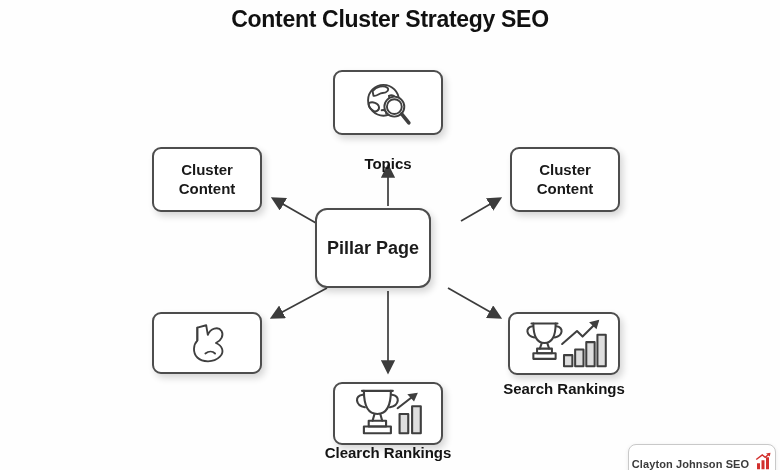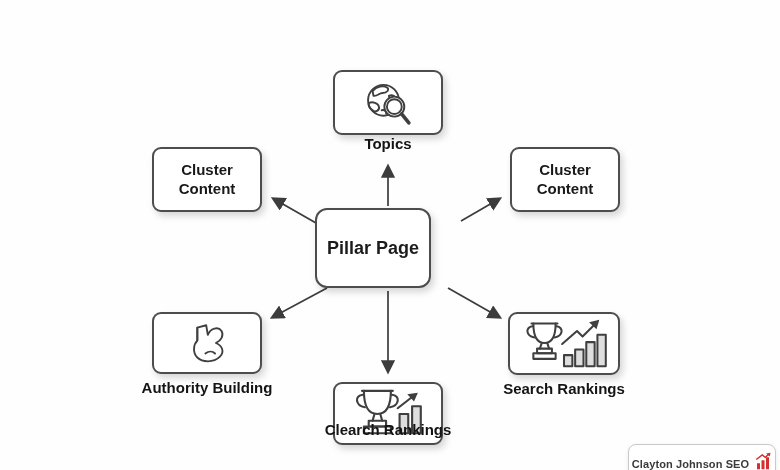--- a/index.html
+++ b/index.html
@@ -30,20 +30,21 @@
     display:flex;flex-direction:column;align-items:center;padding-top:7px;
   }
   .wm-row{display:flex;align-items:flex-end;gap:5px;}
   .wm-name{font-size:11px;font-weight:700;color:#3a3a3a;letter-spacing:0.1px;}
 </style>
 </head>
 <body>
 
 <div class="stage">
 
+  <div class="title">Content Cluster Strategy SEO</div>
 
   <svg class="connectors" width="780" height="470">
     <defs>
       <marker id="ah" viewBox="0 0 10 10" refX="7.5" refY="5" markerWidth="8.5" markerHeight="8.5" orient="auto-start-reverse">
         <path d="M0,0 L10,5 L0,10 Z" fill="#3c3c3c"></path>
       </marker>
     </defs>
     <g stroke="#3c3c3c" stroke-width="1.7" fill="none">
       <line x1="388" y1="206" x2="388" y2="167" marker-end="url(#ah)"></line>
       <line x1="316" y1="223" x2="274" y2="199" marker-end="url(#ah)"></line>
@@ -61,21 +62,21 @@
         <path d="M15,16 C19,11 27,9 31,12 C34,14 31,18 26,18 C22,18 20,22 16,21 Z"></path>
         <path d="M11,29 C15,27 21,29 22,33 C23,37 18,40 15,37 C12,35 10,32 11,29 Z"></path>
         <path d="M33,21 C37,19 41,22 39,25 C37,28 33,25 33,21 Z"></path>
         <path d="M25,37 C28,36 31,38 30,41"></path>
         <circle cx="39" cy="33" r="11" fill="#fff"></circle>
         <circle cx="39" cy="33" r="8.2"></circle>
       </g>
       <line x1="47" y1="41" x2="55" y2="51" stroke="#3f3f3f" stroke-width="4" stroke-linecap="round"></line>
     </svg>
   </div>
-  <div class="node-label" style="left:326px;top:135px;width:124px;">Topics</div>
+  <div class="node-label" style="left:326px;top:155px;width:124px;">Topics</div>
 
   <div class="node" style="left:152px;top:147px;width:110px;height:65px;">
     <div class="node-text" style="width:72px;">Cluster Content</div>
   </div>
 
   <div class="node" style="left:510px;top:147px;width:110px;height:65px;">
     <div class="node-text" style="width:72px;">Cluster Content</div>
   </div>
 
   <div class="node" style="left:315px;top:208px;width:116px;height:80px;border-radius:12px;">
@@ -84,21 +85,20 @@
 
   <div class="node" style="left:152px;top:312px;width:110px;height:62px;">
     <svg class="icon" width="52" height="50" viewBox="0 0 64 62">
       <g stroke="#3f3f3f" stroke-width="2.3" fill="none" stroke-linecap="round" stroke-linejoin="round">
         <path d="M20,12 L31,9 L33,21 C36,13 46,10 50,16 C53,21 50,28 43,31 C51,34 54,42 48,48 C40,56 26,55 20,49 C14,43 15,33 20,28 Z"></path>
         <path d="M30,44 C34,41 39,41 42,44"></path>
         <path d="M20,12 L20,28"></path>
       </g>
     </svg>
   </div>
-  <div class="node-label" style="left:122px;top:379px;width:170px;">Authority Building</div>
 
   <div class="node" style="left:508px;top:312px;width:112px;height:63px;">
     <svg class="icon" width="92" height="52" viewBox="0 0 96 56">
       <g stroke="#3f3f3f" stroke-width="2.2" fill="none" stroke-linecap="round" stroke-linejoin="round">
         <path d="M13,6 H41"></path>
         <path d="M15,6 C15,20 19,27 27,27 C35,27 39,20 39,6"></path>
         <path d="M14,9 C6,10 7,19 16,21"></path>
         <path d="M40,9 C48,10 47,19 38,21"></path>
         <path d="M24,27 L22,33 M30,27 L32,33"></path>
         <rect x="19" y="33" width="16" height="5"></rect>
@@ -128,21 +128,21 @@
         <rect x="17" y="41" width="28" height="7"></rect>
         <g fill="#dedede">
           <rect x="54" y="28" width="9" height="20"></rect>
           <rect x="67" y="20" width="9" height="28"></rect>
         </g>
         <path d="M52,22 L70,8"></path>
       </g>
       <path d="M73,6 L62,7.5 L69,15 Z" fill="#3f3f3f"></path>
     </svg>
   </div>
-  <div class="node-label" style="left:308px;top:421px;width:160px;text-align:center;">Clearch Rankings</div>
+  <div class="node-label" style="left:308px;top:444px;width:160px;text-align:center;">Clearch Rankings</div>
 
   <div class="wm-card">
     <div class="wm-row">
       <span class="wm-name">Clayton Johnson SEO</span>
       <svg width="18" height="18" viewBox="0 0 24 24">
         <g fill="#d2302e">
           <rect x="4" y="15" width="4" height="8"></rect>
           <rect x="10" y="11" width="4" height="12"></rect>
           <rect x="16" y="7" width="4" height="16"></rect>
         </g>

